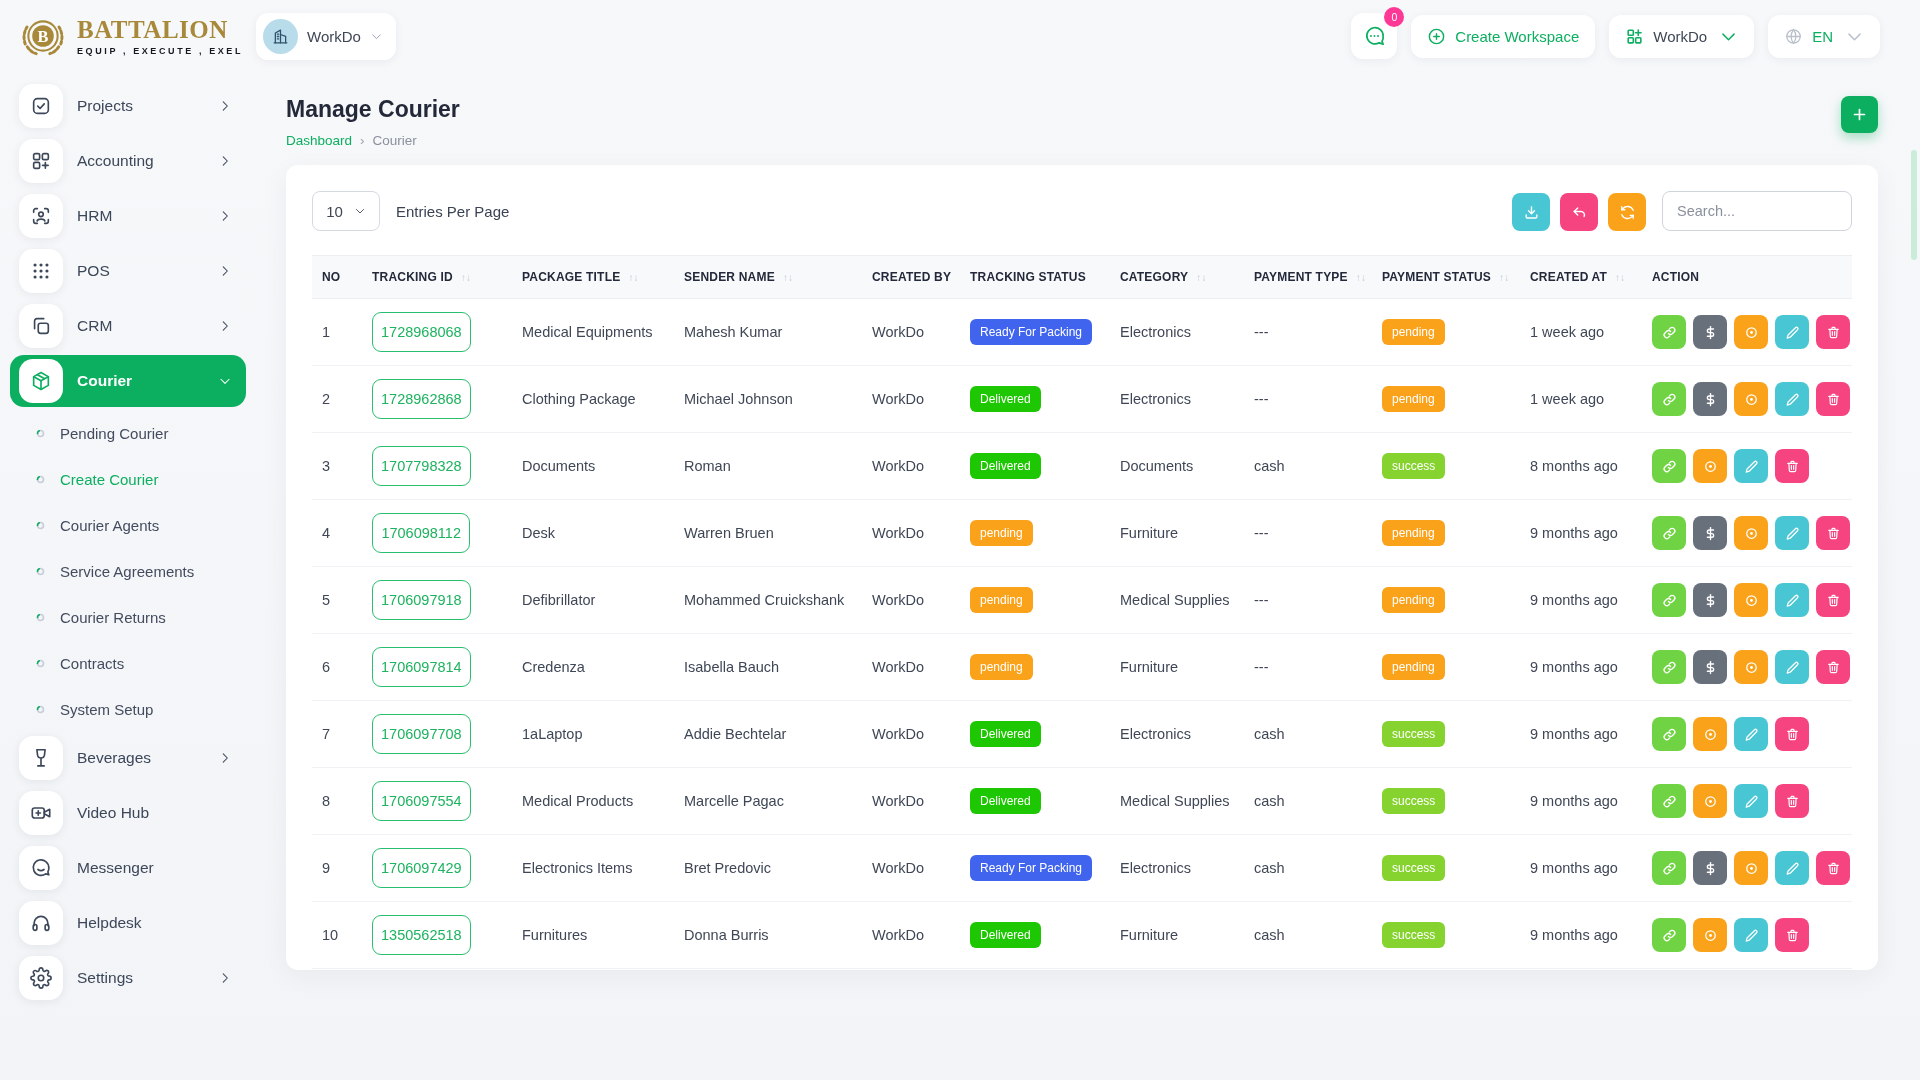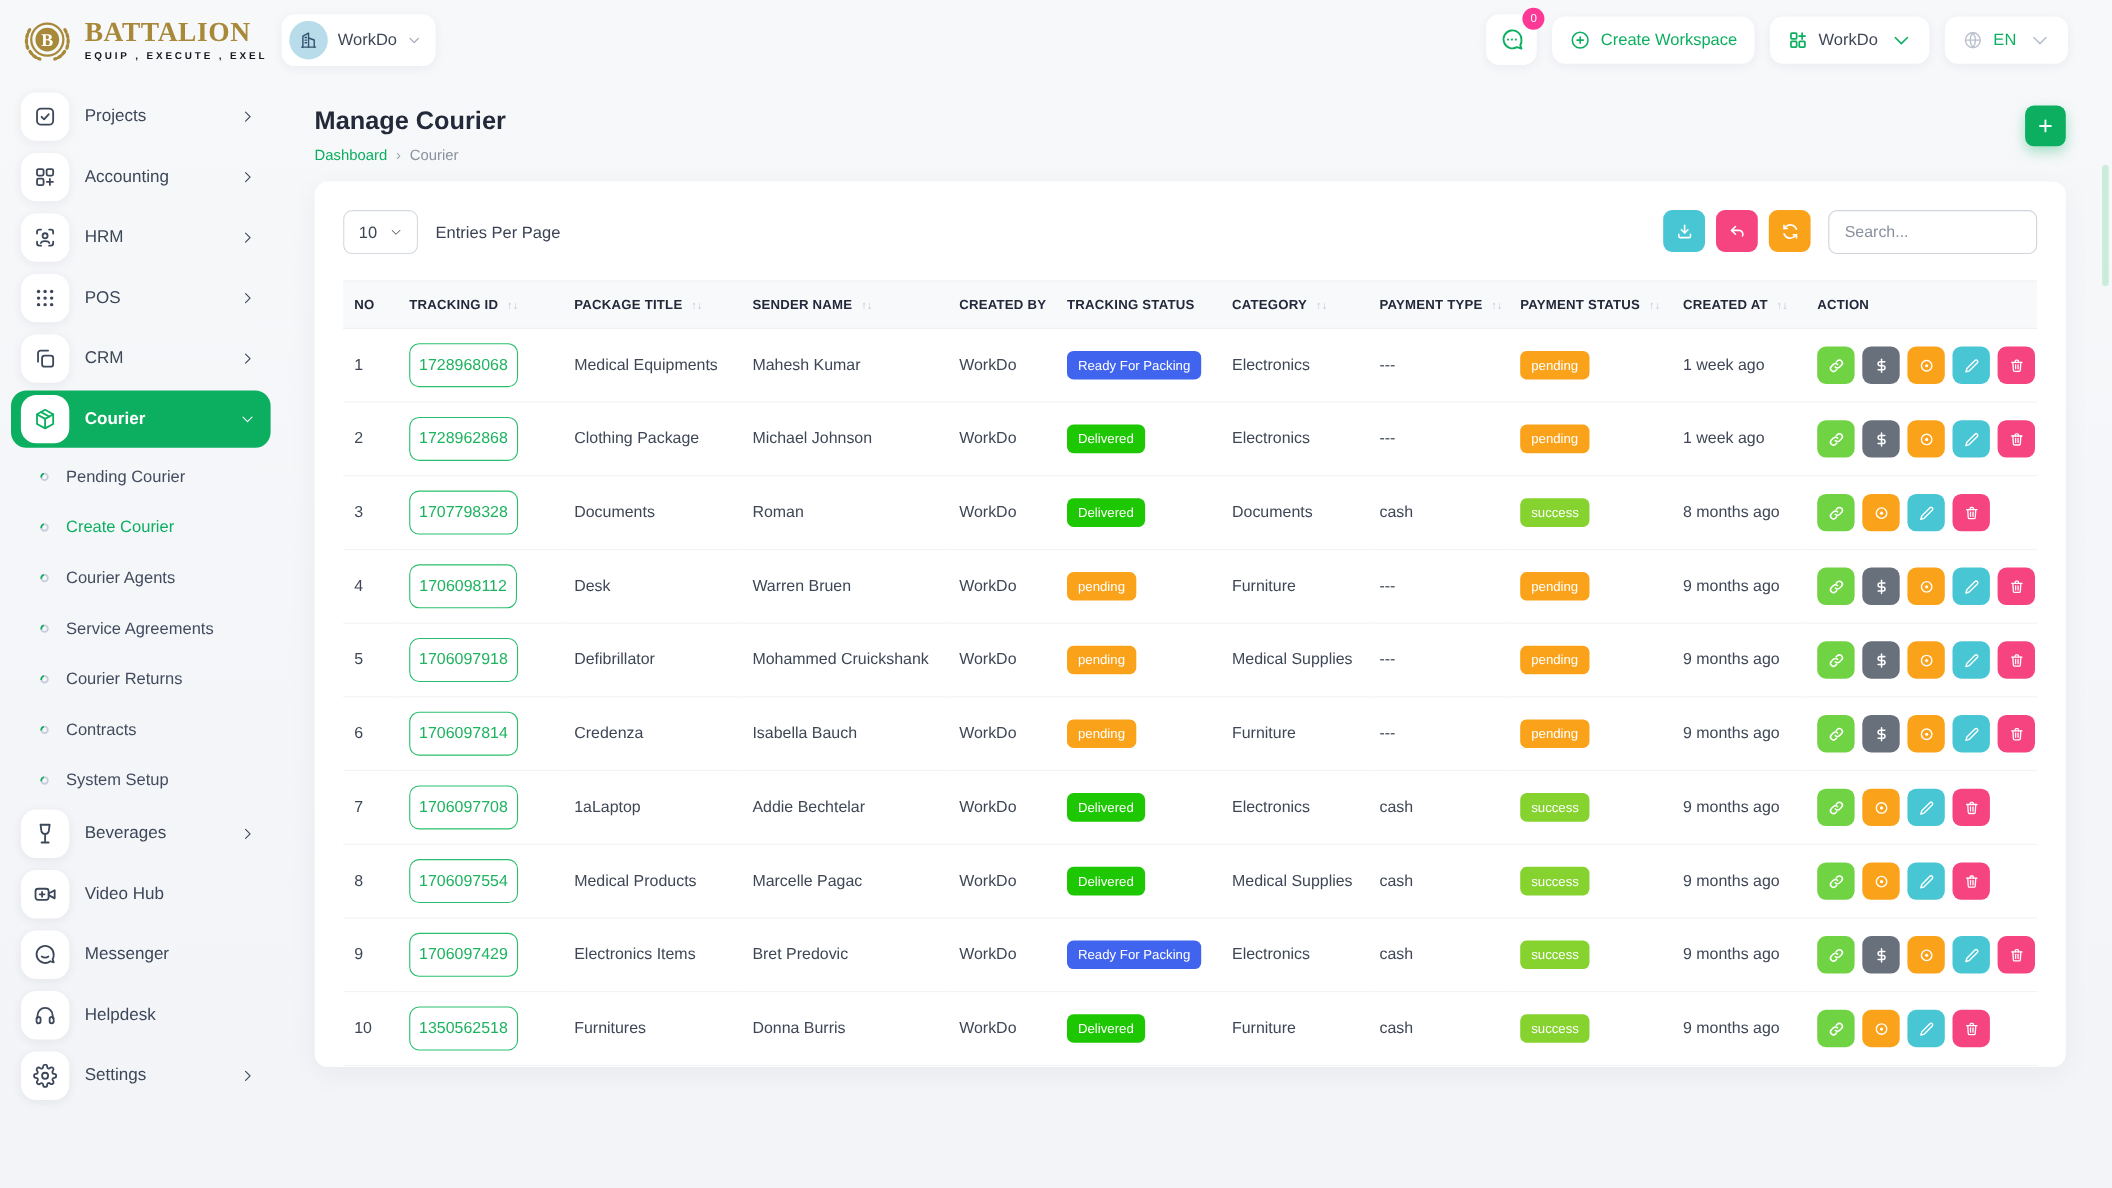--- a/index.html
+++ b/index.html
@@ -59,31 +59,31 @@
   .bc-sep{color:#9aa3b2}
   .bc-current{color:#8a919e}
   .add-btn{width:37px;height:37px;border:none;border-radius:8px;background:#0caf60;color:#fff;display:flex;align-items:center;justify-content:center;cursor:pointer;box-shadow:0 5px 12px rgba(12,175,96,.35)}
   .add-btn .ic{width:17px;height:17px}
 
   .card{margin-top:17px;background:#fff;border-radius:12px;box-shadow:0 6px 26px rgba(30,40,60,.05);padding:26px 26px 1px}
   .controls{display:flex;align-items:center;margin-bottom:24px}
   .entries-select{display:flex;align-items:center;justify-content:center;gap:11px;width:68px;height:40px;border:1px solid #d5dae2;border-radius:8px;background:#fff;font-size:15px;color:#3f4756;cursor:pointer}
   .entries-select .chev{width:12px;height:12px;color:#3f4756}
   .entries-label{margin-left:16px;font-size:15px;color:#3a4254}
-  .controls-right{margin-left:auto;display:flex;align-items:flex-start;gap:10px}
+  .controls-right{margin-left:auto;display:flex;align-items:flex-end;gap:10px}
   .tool-btn{width:38px;height:38px;border:none;border-radius:8px;color:#fff;display:flex;align-items:center;justify-content:center;cursor:pointer}
   .tool-btn .ic{width:17px;height:17px}
   .search-input{width:190px;height:40px;border:1px solid #cfd4dd;border-radius:8px;padding:0 14px;font-size:14.5px;color:#3f4756;outline:none;background:#fff;margin-left:6px}
   .search-input::placeholder{color:#8a919e}
 
   table{width:100%;border-collapse:collapse;table-layout:fixed}
   thead th{background:#f8f9fb;border-top:1px solid #eceef2;border-bottom:1px solid #eceef2;font-size:12px;font-weight:bold;color:#23293a;text-transform:uppercase;text-align:left;padding:14px 10px;white-space:nowrap;letter-spacing:.2px}
   th .sort{color:#c3c9d4;font-size:10px;margin-left:8px;font-weight:normal}
   tbody td{border-bottom:1px solid #f1f2f5;padding:0 10px;height:67px;font-size:14.5px;color:#3f4756;white-space:nowrap;overflow:hidden}
-  .chip{display:inline-block;min-width:98px;text-align:center;border:1.5px solid #2abf6e;color:#1db35f;border-radius:9px;padding:11px 8px;font-size:14.5px;background:#fff;cursor:pointer}
+  .chip{display:inline-block;min-width:98px;text-align:right;border:1.5px solid #2abf6e;color:#1db35f;border-radius:9px;padding:11px 8px;font-size:14.5px;background:#fff;cursor:pointer}
   .badge{display:inline-block;color:#fff;font-size:12px;border-radius:6px;padding:6px 10px}
   .act-btn{display:inline-flex;align-items:center;justify-content:center;width:34px;height:34px;border:none;border-radius:8px;color:#fff;margin-right:7px;cursor:pointer;vertical-align:middle}
   .act-btn .ic{width:15px;height:15px}
 
   .table-footer{display:flex;align-items:center;justify-content:space-between;margin-top:22px;padding:0 2px}
   .summary{font-size:14.5px;color:#3f4756}
   .pagination{display:flex;background:#fff;border:1px solid #e3e6ec;border-radius:10px;overflow:hidden;box-shadow:0 2px 10px rgba(30,40,60,.05)}
   .page-btn{width:36px;height:40px;display:flex;align-items:center;justify-content:center;color:#9aa3b2;background:#fff;border:none;cursor:pointer}
   .page-btn .ic{width:13px;height:13px}
   .page-num{width:36px;height:40px;display:flex;align-items:center;justify-content:center;background:#0caf60;color:#fff;font-size:14px;cursor:pointer}

